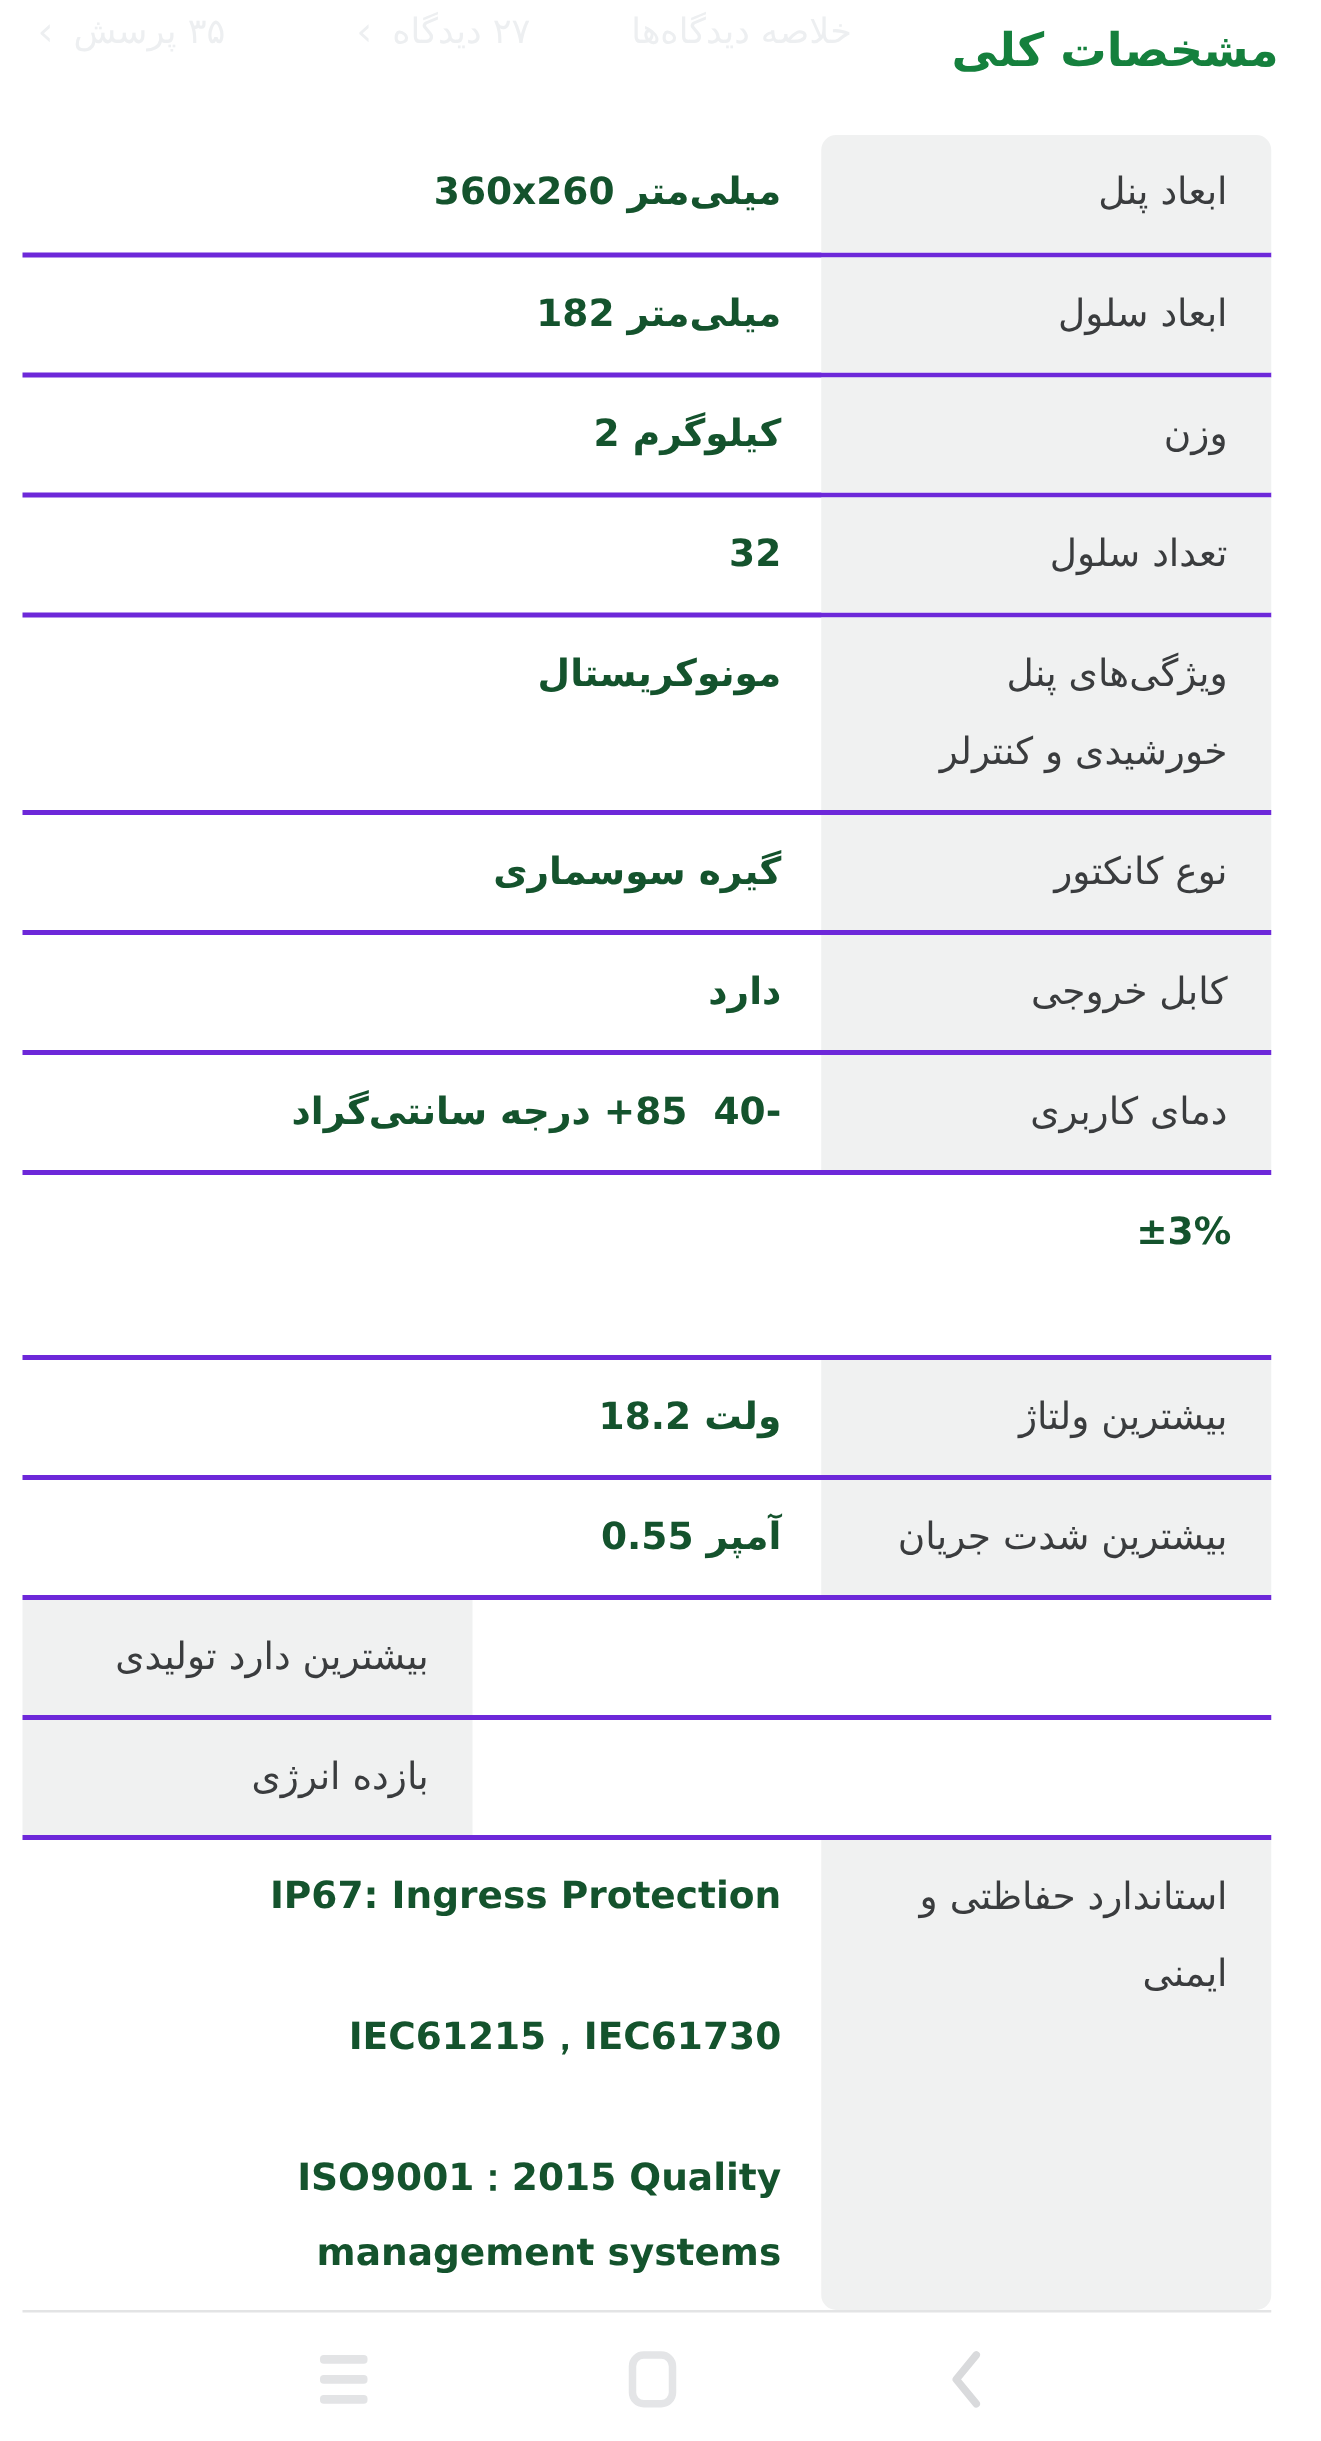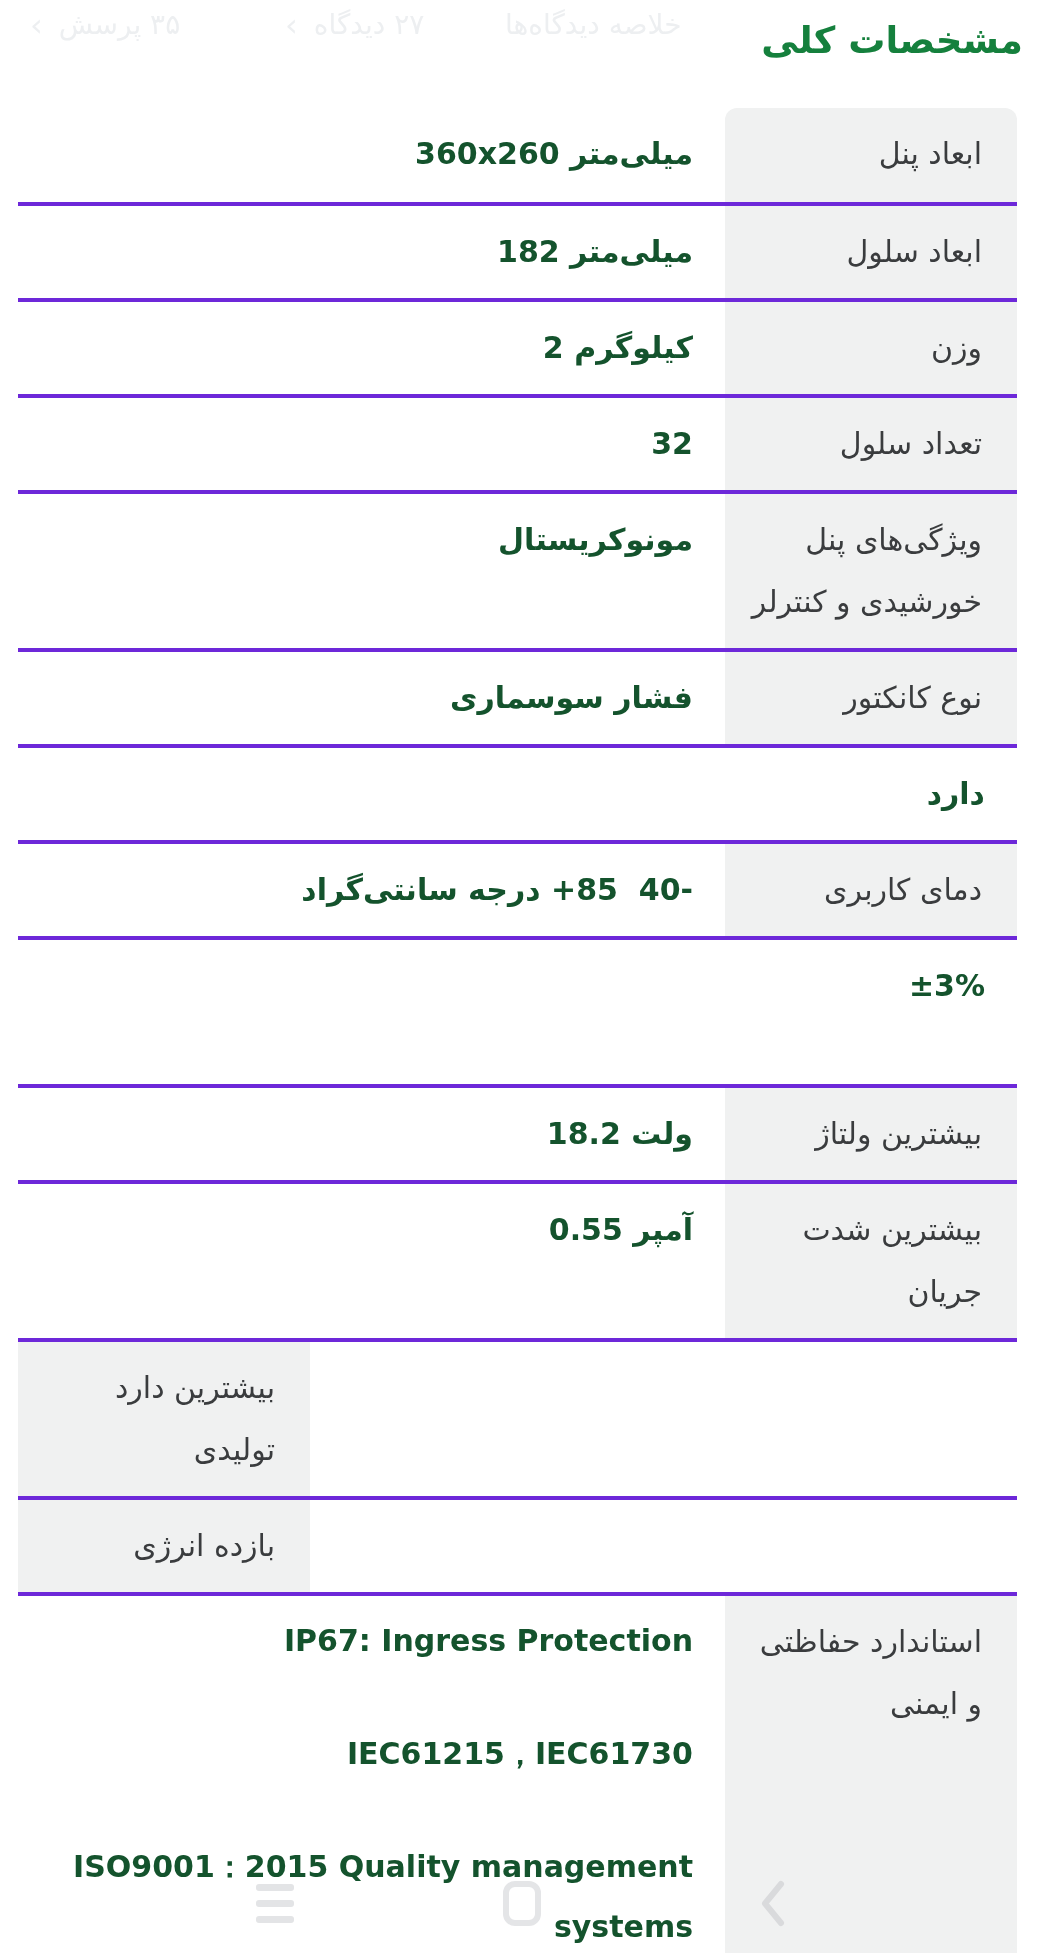--- a/index.html
+++ b/index.html
@@ -46,21 +46,21 @@
     direction:ltr; text-align:right;
     padding:15px 32px 15px 10px;
     font-size:30px; font-weight:600; color:#14532d;
     line-height:62px;
     box-sizing:border-box;
   }
   .cell-value p { margin:0; line-height:60px; }
   .cell-value p + p { margin-top:53px; }
 
   .cell-label {
-    width:292px; box-sizing:border-box;
+    width:360px; box-sizing:border-box;
     background:#f0f1f1;
     direction:rtl; text-align:right;
     padding:15px 35px 15px 20px;
     font-size:30px; font-weight:400; color:#3a3c3e;
     line-height:62px;
   }
   .spec-row:first-child .cell-label { border-radius:12px 12px 0 0; }
   .spec-row:last-child  .cell-label { border-radius:0 0 12px 12px; }
 
   
@@ -115,26 +115,27 @@
     <div class="cell-value">32</div>
     <div class="cell-label">تعداد سلول</div>
   </div>
 
   <div class="spec-row tall">
     <div class="cell-value">مونوکریستال</div>
     <div class="cell-label">ویژگی‌های پنل خورشیدی و کنترلر</div>
   </div>
 
   <div class="spec-row">
-    <div class="cell-value">فشار سوسماری</div>
+    <div class="cell-value">گیره سوسماری</div>
     <div class="cell-label">نوع کانکتور</div>
   </div>
 
   <div class="spec-row">
     <div class="cell-value">دارد</div>
+    <div class="cell-label">کابل خروجی</div>
   </div>
 
   <div class="spec-row">
     <div class="cell-value">درجه سانتی‌گراد ‎+85&nbsp;&nbsp;40-</div>
     <div class="cell-label">دمای کاربری</div>
   </div>
 
   <div class="spec-row tall">
     <div class="cell-value">±3%</div>
   </div>

